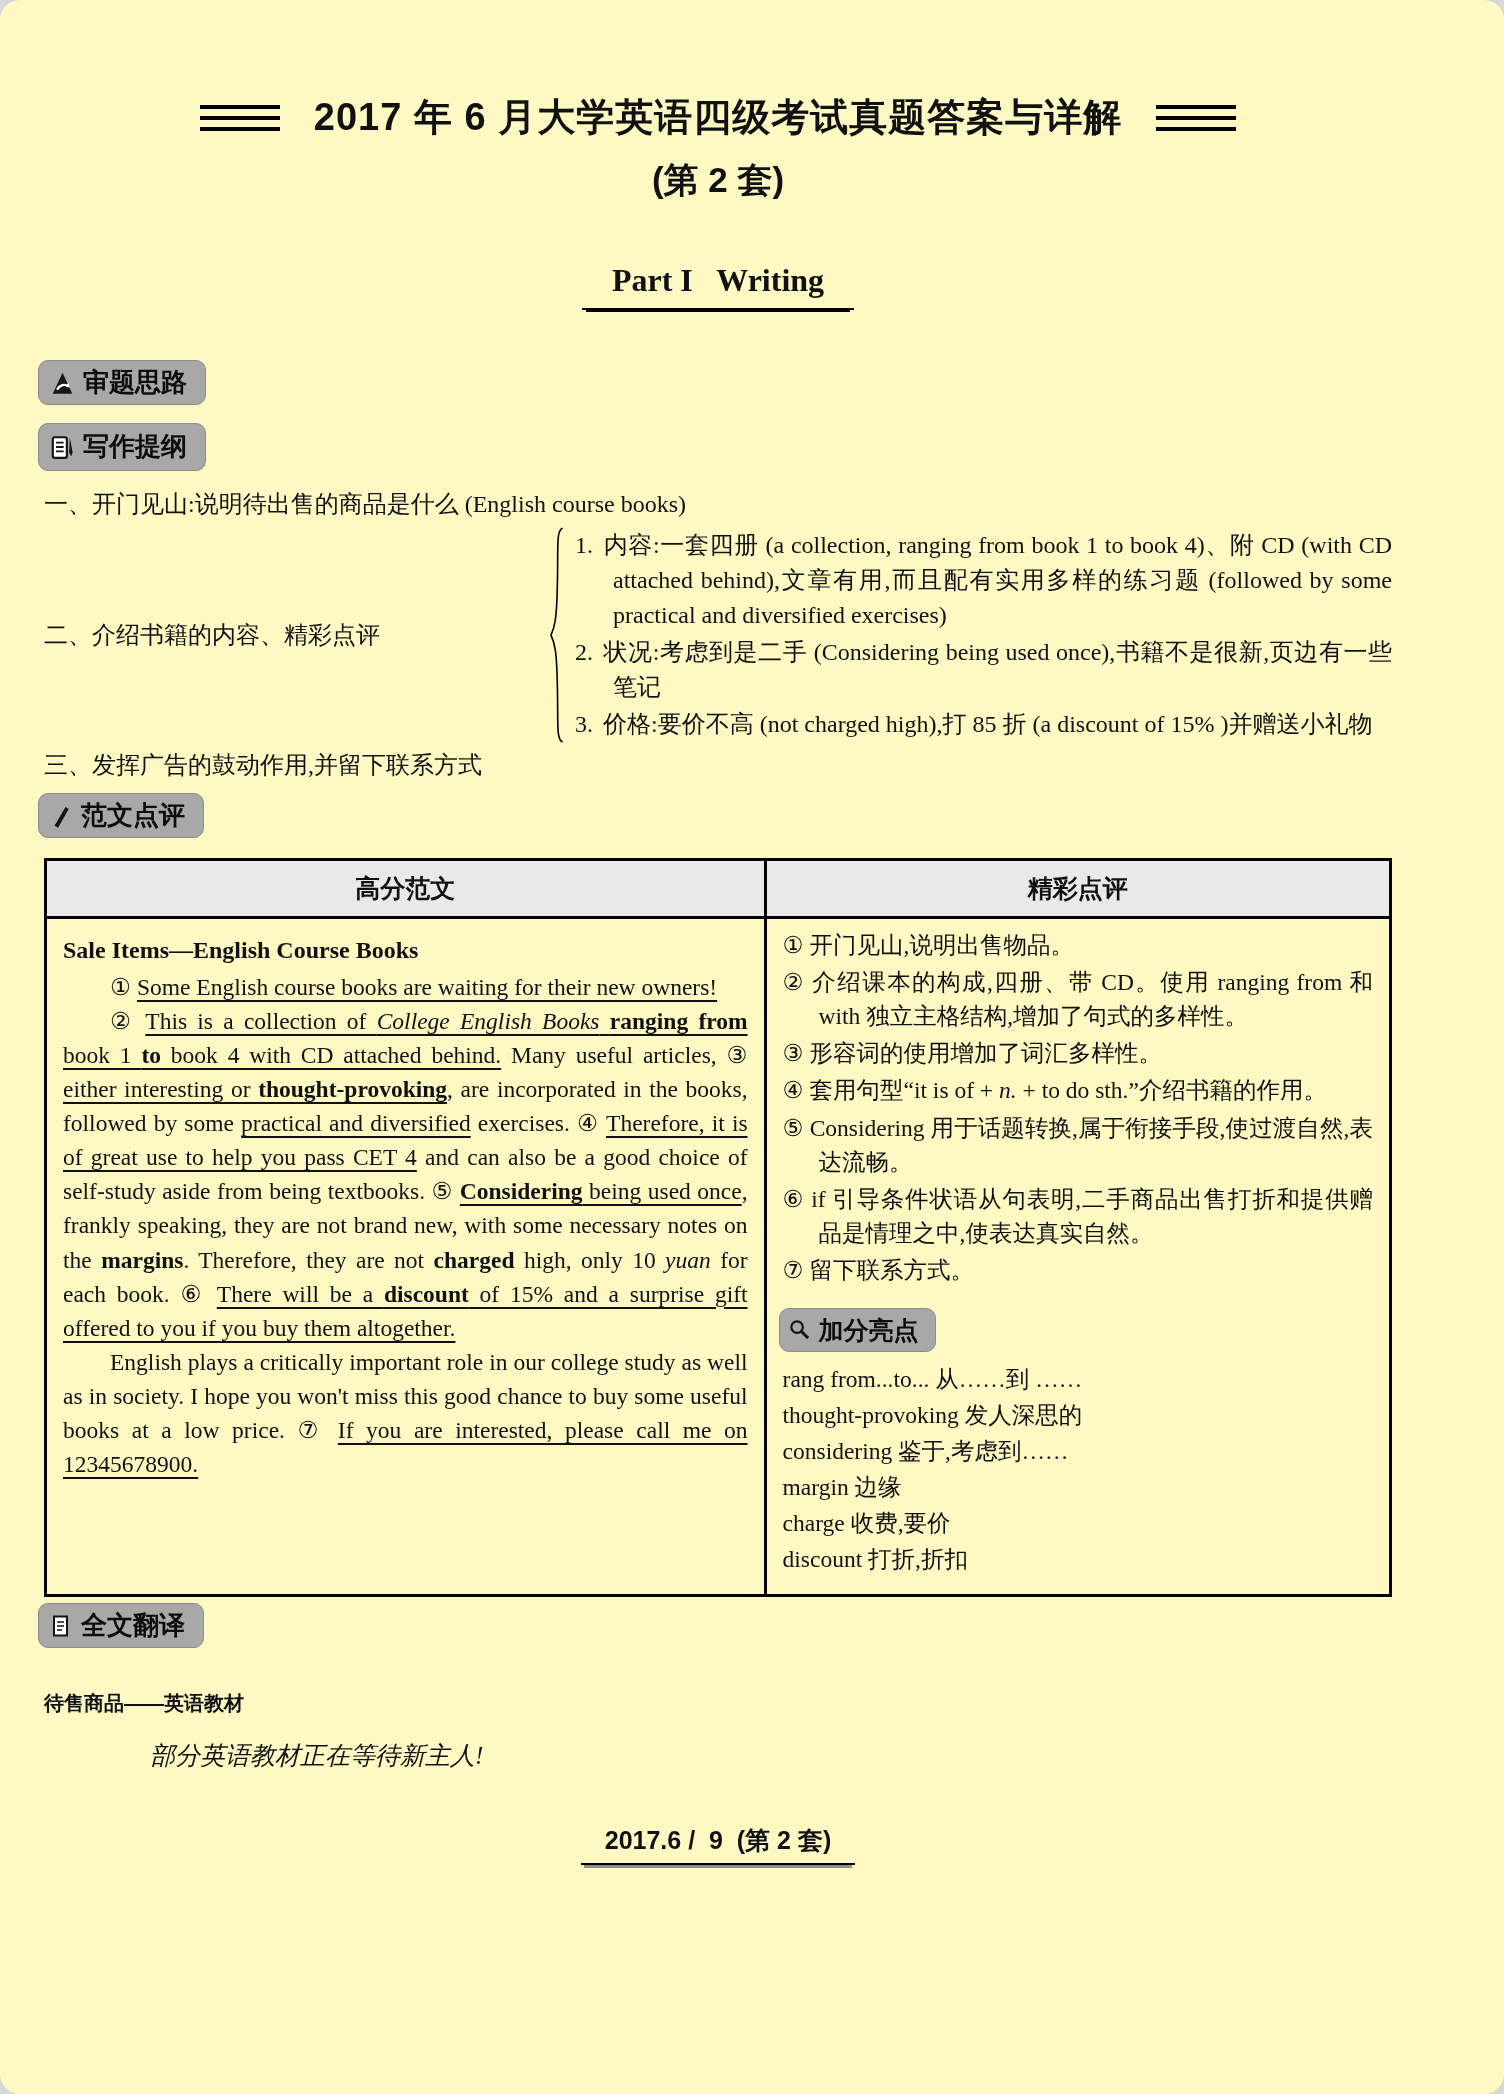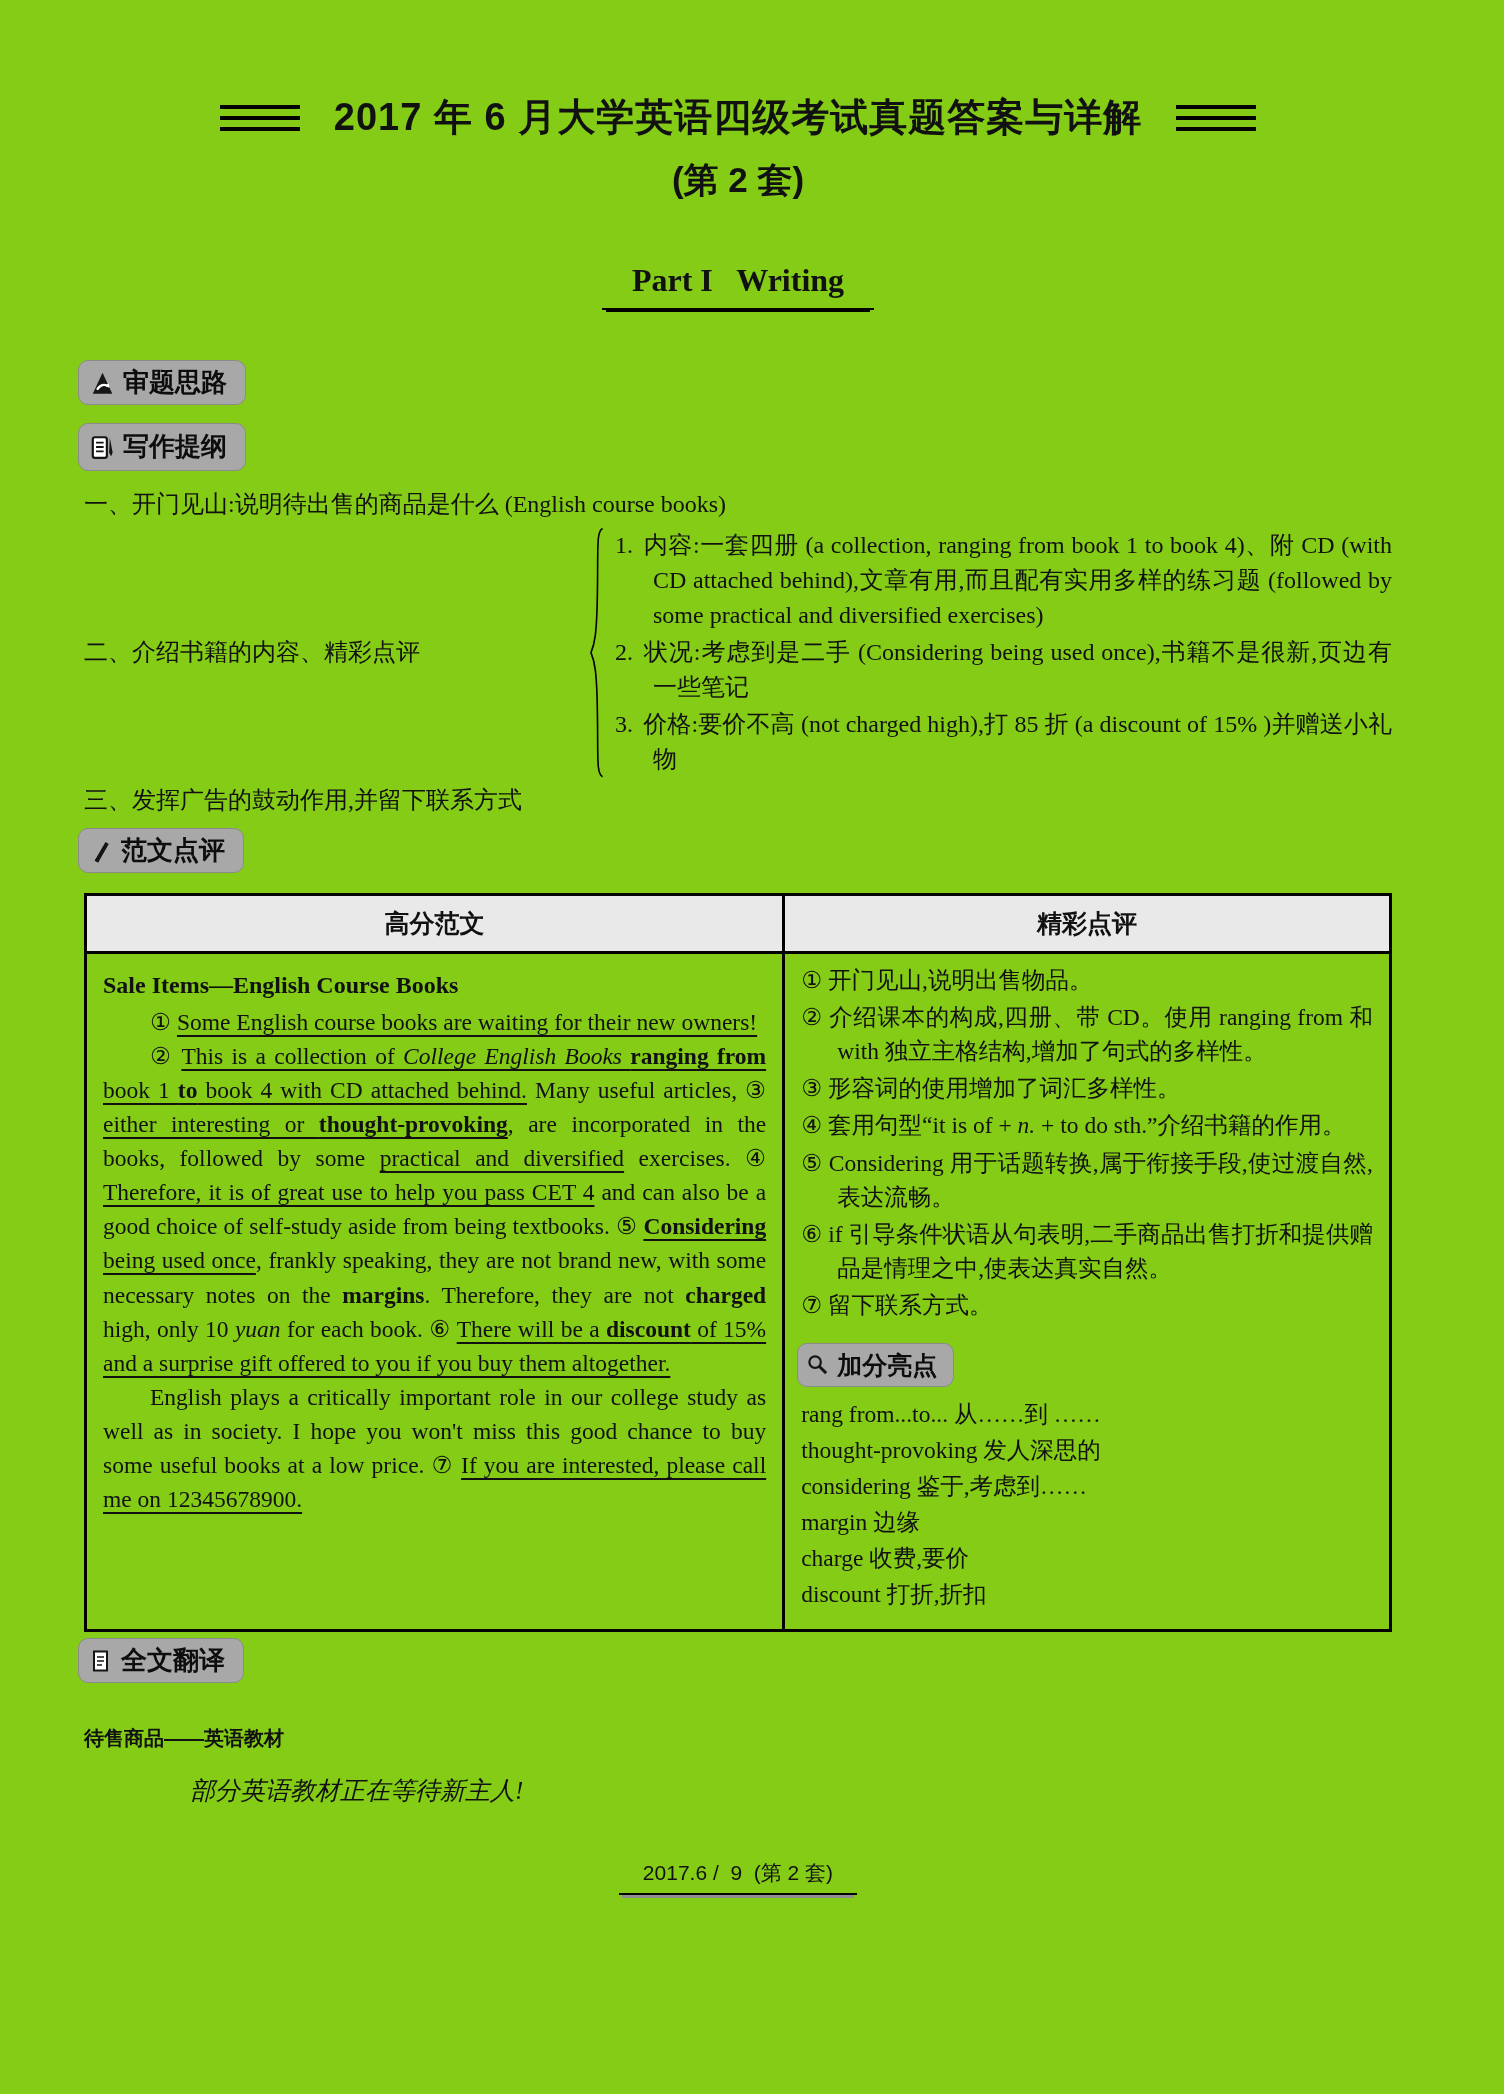--- a/index.html
+++ b/index.html
@@ -1,20 +1,20 @@
 <!DOCTYPE html>
 <html><head>
 <meta charset="utf-8">
 <style>
   html,body{margin:0;padding:0;background:#d8d8d8;}
   .page{
-    width:1504px;height:2094px;margin:0 auto;background:#84cc16;
-    box-sizing:border-box;padding:92px 112px 0 84px;
+    width:1504px;height:2094px;margin:0 auto;background:#fef9c3;
+    box-sizing:border-box;padding:92px 112px 0 44px;
     font-family:"Liberation Serif","DejaVu Serif","DejaVu Sans",serif;
-    color:#111;overflow:hidden;position:relative;
+    color:#111;overflow:hidden;position:relative;border-radius:20px;
   }
 
   
   .title-row{display:flex;align-items:center;justify-content:center;gap:34px;}
   .deco{display:flex;flex-direction:column;gap:7px;width:80px;flex:none;}
   .deco i{display:block;height:4px;background:#000;}
   .title-main{font-family:"Liberation Sans","DejaVu Sans",sans-serif;font-weight:bold;font-size:38px;letter-spacing:1px;white-space:pre;}
   .title-sub{text-align:center;font-family:"Liberation Sans","DejaVu Sans",sans-serif;font-weight:bold;font-size:35px;margin-top:14px;white-space:pre;}
 
   
@@ -65,21 +65,21 @@
   .gloss-line{margin:2px 0;}
 
   
   .translation-title{text-align:left;font-family:"Liberation Sans","DejaVu Sans",sans-serif;font-weight:bold;font-size:20px;margin:30px 0 22px;}
   .first-line{font-size:25px;margin-left:106px;font-style:italic;}
 
   
   .page-footer{text-align:center;margin-top:52px;}
   .page-footer span{
     display:inline-block;white-space:pre;
-    font-family:"Liberation Sans","DejaVu Sans",sans-serif;font-weight:normal;font-size:21px;
+    font-family:"Liberation Sans","DejaVu Sans",sans-serif;font-weight:bold;font-size:25px;
     padding:0 24px 6px;border-bottom:2px solid #000;box-shadow:0 6px 0 -3px #8f8f8f;
   }
 </style>
 </head>
 <body>
 
 <div class="page">
 
   <header>
     <div class="title-row">

